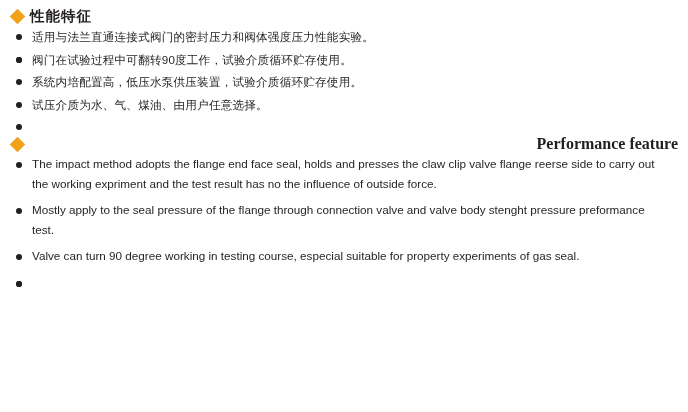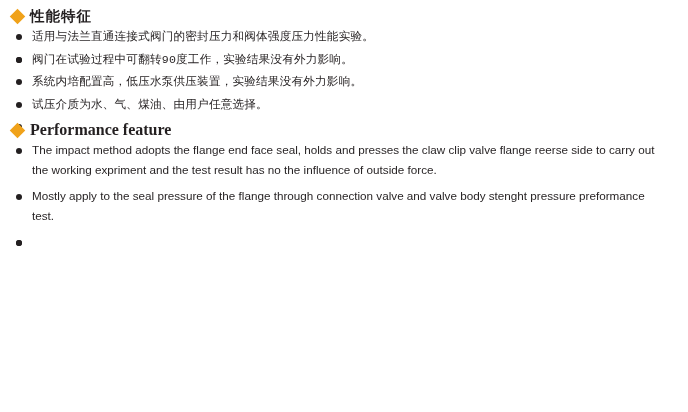--- a/index.html
+++ b/index.html
@@ -72,29 +72,29 @@
     border-radius: 50%;
     background: #231f20;
   }
 
   
   .cn-block {
     margin-top: 7px;
     margin-left: 19px;
   }
   .cn-block li {
-    font-family: Liberation Mono, monospace;
+    font-family: Liberation Sans, sans-serif;
     font-size: 11.6px;
     line-height: 22.5px;
     letter-spacing: 0.2px;
   }
   .cn-block li .dot { top: 8.5px; }
 
   
-  .en-head-wrap { margin-top: 4px; }
+  .en-head-wrap { margin-top: 18px; justify-content: space-between; }
   .en-block {
     margin-top: 9px;
     margin-left: 26px;
     max-width: 645px;
   }
   .en-block li {
     font-family: "Liberation Sans", "DejaVu Sans", sans-serif;
     font-size: 11.7px;
     line-height: 19.5px;
     margin-bottom: 7px;
@@ -107,31 +107,32 @@
 <div class="page">
 
   <div class="section-head">
     <span class="diamond"></span>
     <span class="head-cn">性能特征</span>
   </div>
 
   <ul class="bullets cn-block">
     <li><span class="dot"></span><span>适用与法兰直通连接式阀门的密封压力和阀体强度压力性能实验。</span></li>
     <li><span class="dot"></span></li>
-    <li><span class="dot"></span><span>阀门在试验过程中可翻转90度工作，实验结果没有外力影响。</span></li>
-    <li><span class="dot"></span><span>系统内培配置高，低压水泵供压装置，实验结果没有外力影响。</span></li>
+    <li><span class="dot"></span><span>阀门在试验过程中可翻转90度工作，试验介质循环贮存使用。</span></li>
+    <li><span class="dot"></span><span>系统内培配置高，低压水泵供压装置，试验介质循环贮存使用。</span></li>
     <li><span class="dot"></span><span>试压介质为水、气、煤油、由用户任意选择。</span></li>
     <li><span class="dot"></span></li>
   </ul>
 
   <div class="section-head en-head-wrap">
     <span class="diamond"></span>
     <span class="head-en">Performance feature</span>
   </div>
 
   <ul class="bullets en-block">
     <li><span class="dot"></span><span>The impact method adopts the flange end face seal, holds and presses the claw clip valve flange reerse side to carry out the working expriment and the test result has no the influence of outside force.</span></li>
     <li><span class="dot"></span><span>Mostly apply to the seal pressure of the flange through connection valve and valve body stenght pressure preformance test.</span></li>
+    <li><span class="dot"></span><span>Valve can turn 90 degree working in testing course, especial suitable for property experiments of gas seal.</span></li>
     <li><span class="dot"></span></li>
     <li><span class="dot"></span></li>
   </ul>
 
 </div>
 
 </body></html>

